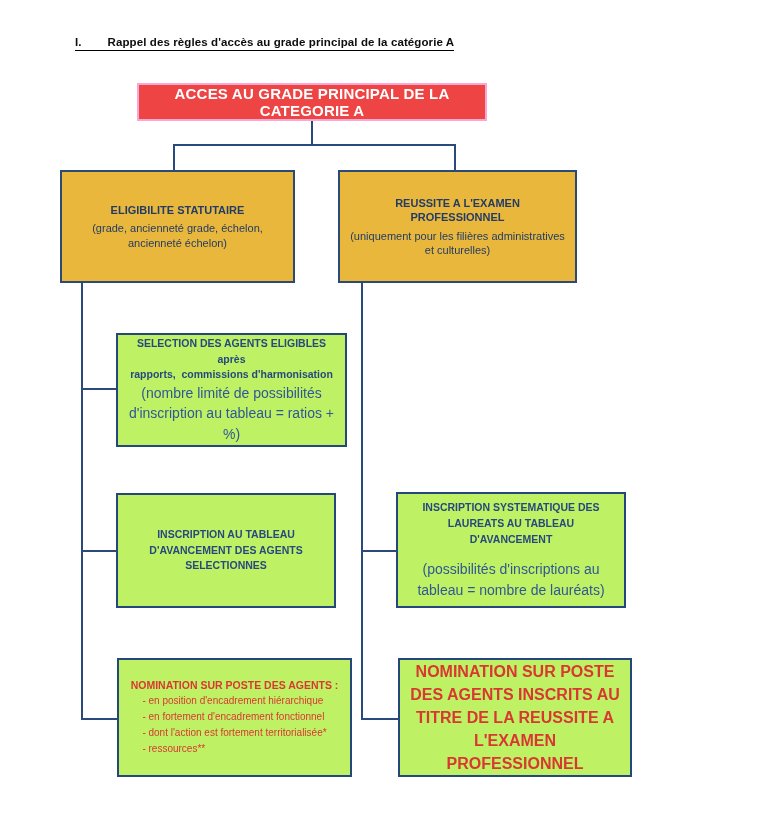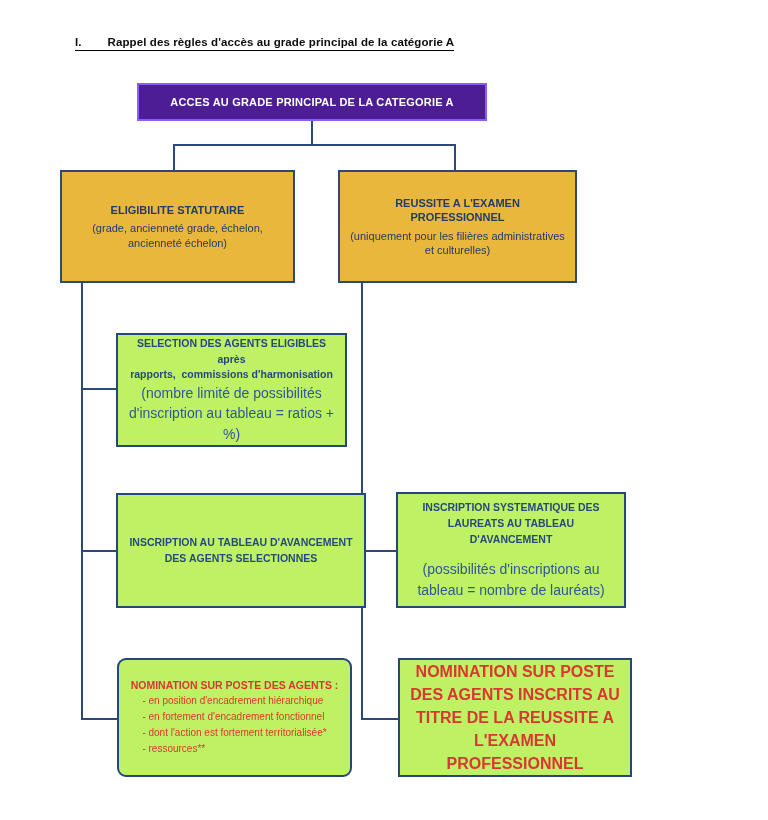--- a/index.html
+++ b/index.html
@@ -19,22 +19,22 @@
     font-weight:bold; font-size:11.5px; color:#0d0d0d;
     white-space:nowrap; letter-spacing:0.1px;
   }
   .doc-title .numeral { display:inline-block; }
   .doc-title .gap { display:inline-block; width:26px; }
 
   
   .fbox { position:absolute; display:flex; flex-direction:column; justify-content:center; align-items:center; text-align:center; }
 
   .root-box {
-    background:#4c1d95; border:2px solid #8b5cf6;
-    color:#ffffff; font-weight:bold; font-size:11px; letter-spacing:0.2px;
+    background:#ef4444; border:2px solid #f9a8d4;
+    color:#ffffff; font-weight:bold; font-size:15px; letter-spacing:0.2px;
   }
 
   .gold-box {
     background:#eab73d; border:2px solid #2d4a77;
     color:#223c66; font-size:11px; line-height:1.3;
     padding:6px 10px;
   }
   .gold-box .g-title { font-weight:bold; margin-bottom:4px; }
 
   .white-box {
@@ -89,25 +89,25 @@
   <div class="line" style="left:361px; top:550px; width:36px; height:2px;"></div>
   <div class="line" style="left:361px; top:718px; width:38px; height:2px;"></div>
 
   <div class="fbox white-box" style="left:116px; top:333px; width:231px; height:114px;">
     <div class="w-title" style="white-space:pre-wrap;">SELECTION DES AGENTS ELIGIBLES après</div>
     <div class="w-title" style="white-space:pre-wrap;">rapports,  commissions d'harmonisation</div>
     <div class="spacer14"></div>
     <div class="w-note">(nombre limité de possibilités d'inscription au tableau = ratios + %)</div>
   </div>
 
-  <div class="fbox white-box" style="left:116px; top:493px; width:250px; height:115px;padding-left:8px;">
+  <div class="fbox white-box" style="left:116px; top:493px; width:220px; height:115px;padding-left:8px;">
     <div class="w-title">INSCRIPTION AU TABLEAU D'AVANCEMENT DES AGENTS SELECTIONNES</div>
   </div>
 
-  <div class="fbox white-box" style="left:117px; top:658px; width:235px; height:119px; padding:6px 6px;border-radius:9px;">
+  <div class="fbox white-box" style="left:117px; top:658px; width:235px; height:119px; padding:6px 6px;">
     <div class="w-title red-text">NOMINATION SUR POSTE DES AGENTS :</div>
     <div class="red-list red-text">
       <div>- en position d'encadrement hiérarchique</div>
       <div>- en fortement d'encadrement fonctionnel</div>
       <div>- dont l'action est fortement territorialisée*</div>
       <div>- ressources**</div>
     </div>
   </div>
 
   <div class="fbox white-box" style="left:396px; top:492px; width:230px; height:116px;">

